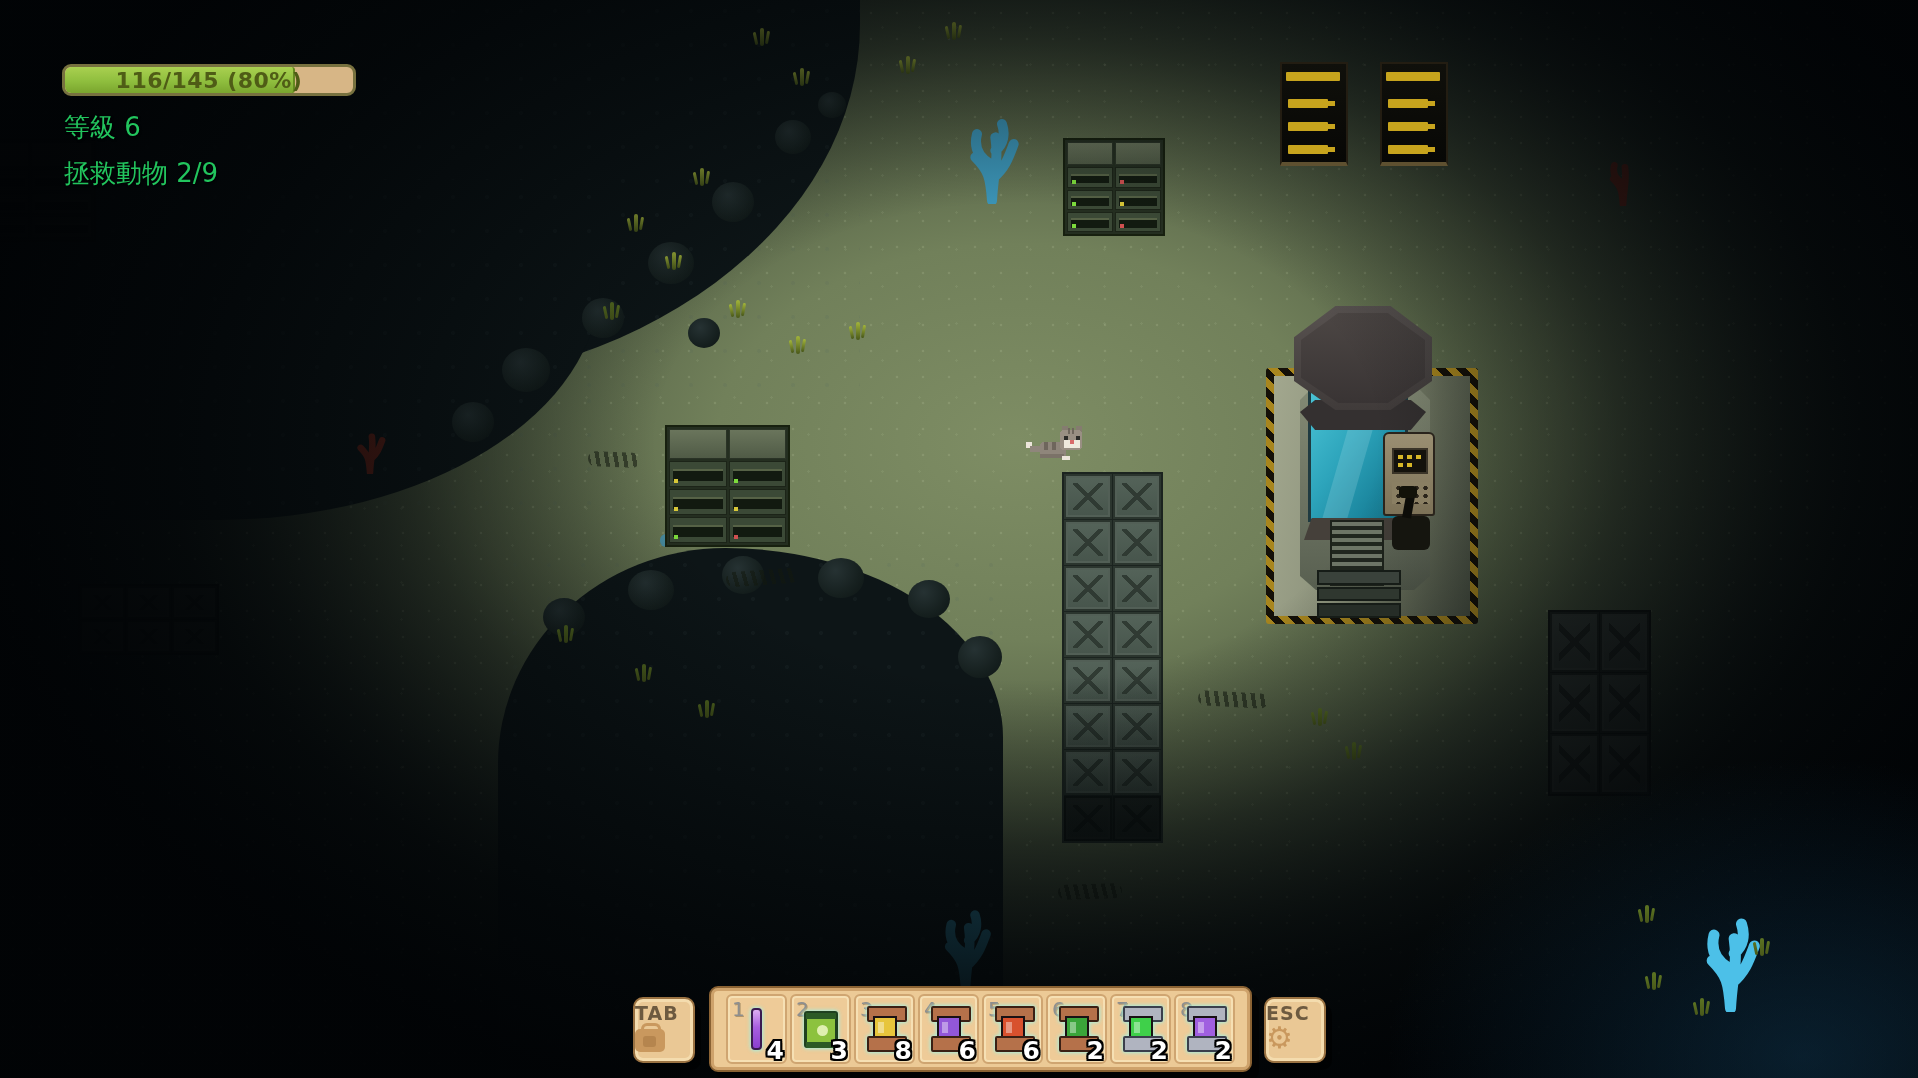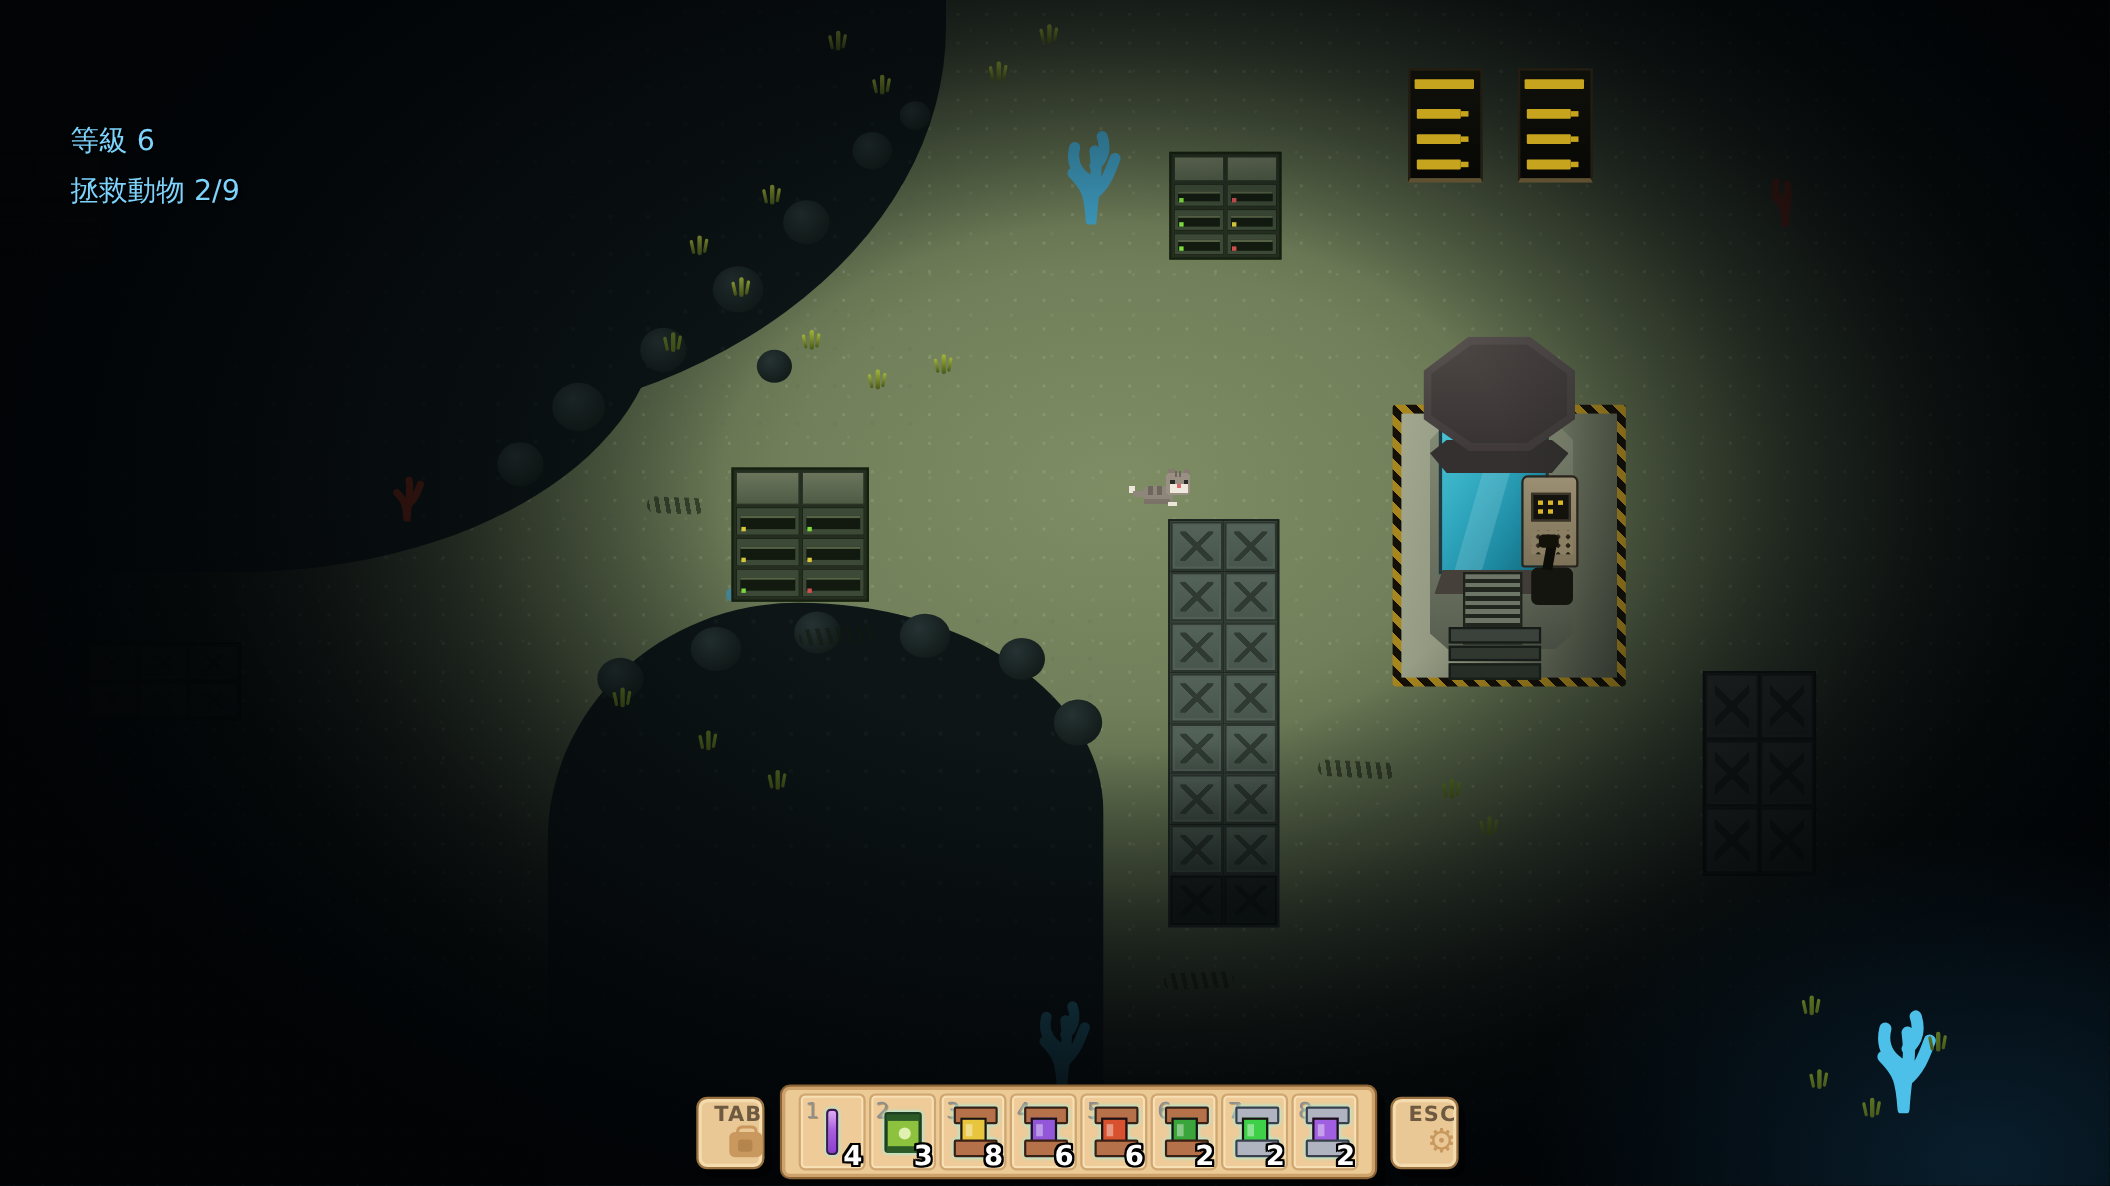--- a/index.html
+++ b/index.html
@@ -105,26 +105,26 @@
       radial-gradient(1060px 700px at 53% 41%, rgba(0,0,0,0) 0%, rgba(0,0,0,0) 34%, rgba(3,7,9,.55) 58%, rgba(2,5,7,.88) 80%, rgba(1,3,5,.97) 100%);}
   .z6{z-index:6;}
 
   
   .hud{position:absolute;z-index:10;}
   .hpbar{left:62px;top:64px;width:294px;height:32px;background:#d7b686;border:3px solid #77713f;border-radius:9px;overflow:hidden;}
   .hpfill{position:absolute;left:0;top:0;bottom:0;border-radius:6px 3px 3px 6px;
     background:linear-gradient(#a9d050,#8fbe3e 55%,#7aa52e);border-right:2px solid #64891f;}
   .hptext{position:absolute;inset:0;display:flex;align-items:center;justify-content:center;
     font-size:22px;font-weight:bold;color:#4f5c16;letter-spacing:.5px;}
-  .hudline{color:#7dd3fc;font-size:26px;text-shadow:1px 1px 2px rgba(0,0,0,.8);}
+  .hudline{color:#22c55e;font-size:26px;text-shadow:1px 1px 2px rgba(0,0,0,.8);}
 
   
   .keybtn{position:absolute;z-index:10;width:62px;height:66px;background:#eac895;border:2px solid #9a7242;border-radius:10px;
     box-shadow:6px 7px 0 rgba(0,0,0,.55), inset 0 0 0 3px #f4dcae;
-    display:flex;flex-direction:column;align-items:flex-end;padding-top:3px;}
+    display:flex;flex-direction:column;align-items:flex-start;padding-top:3px;}
   .klabel{font-size:19px;font-weight:bold;color:#6d5a40;letter-spacing:1px;}
   .bp{position:relative;width:30px;height:23px;background:#c9985e;border-radius:5px;margin-top:5px;}
   .bp::before{content:"";position:absolute;left:6px;top:-6px;width:14px;height:9px;border:3px solid #c9985e;border-bottom:none;border-radius:6px 6px 0 0;}
   .bp::after{content:"";position:absolute;left:8px;top:7px;width:13px;height:11px;background:#b5854e;border-radius:3px;}
   .gearglyph{font-size:30px;line-height:1;color:#c9985e;margin-top:-1px;}
   .hotbar{position:absolute;z-index:10;left:709px;top:986px;width:543px;height:86px;background:#ecca96;border:2px solid #8a6233;border-radius:9px;
     box-shadow:7px 8px 0 rgba(0,0,0,.5), inset 0 0 0 3px #cea26b;
     display:flex;align-items:center;justify-content:center;gap:3px;}
   .slot{position:relative;width:61px;height:70px;background:#eecb98;border:2px solid #cfa571;border-radius:6px;
     box-shadow:inset 0 0 0 2px #f6e0b4;display:flex;align-items:center;justify-content:center;}
@@ -369,20 +369,24 @@
       <i class="vb b4"></i>
   </div>
   <svg class="coral z6" viewBox="0 0 40 60" style="left:1688px;top:902px;width:85px;height:110px;color:#4cc0e8;">
     <path d="M20 58 C19 44 18 40 10 32 M20 58 C21 40 24 34 22 20 M21 44 C28 38 30 32 33 24 M19 36 C12 32 9 26 11 18 M22 28 C27 24 28 18 26 12" stroke="currentColor" stroke-width="6" fill="none" stroke-linecap="round"></path>
   </svg>
   <div class="tuft dk z6" style="position:absolute;left:1645px;top:905px;"></div>
   <div class="tuft dk z6" style="position:absolute;left:1760px;top:938px;"></div>
   <div class="tuft dk z6" style="position:absolute;left:1700px;top:998px;"></div>
   <div class="tuft dk z6" style="position:absolute;left:1652px;top:972px;"></div>
 
+  <div class="hud hpbar" style="position:absolute;">
+    <div class="hpfill" style="width:80%"></div>
+    <div class="hptext">116/145 (80%)</div>
+  </div>
   <div class="hud hudline" style="left:64px;top:110px;">等級 6</div>
   <div class="hud hudline" style="left:64px;top:156px;">拯救動物 2/9</div>
 
   <div class="keybtn" style="left:633px;top:997px;">
     <span class="klabel">TAB</span>
     <span class="bp"></span>
   </div>
 
   <div class="hotbar">
     <div class="slot">

